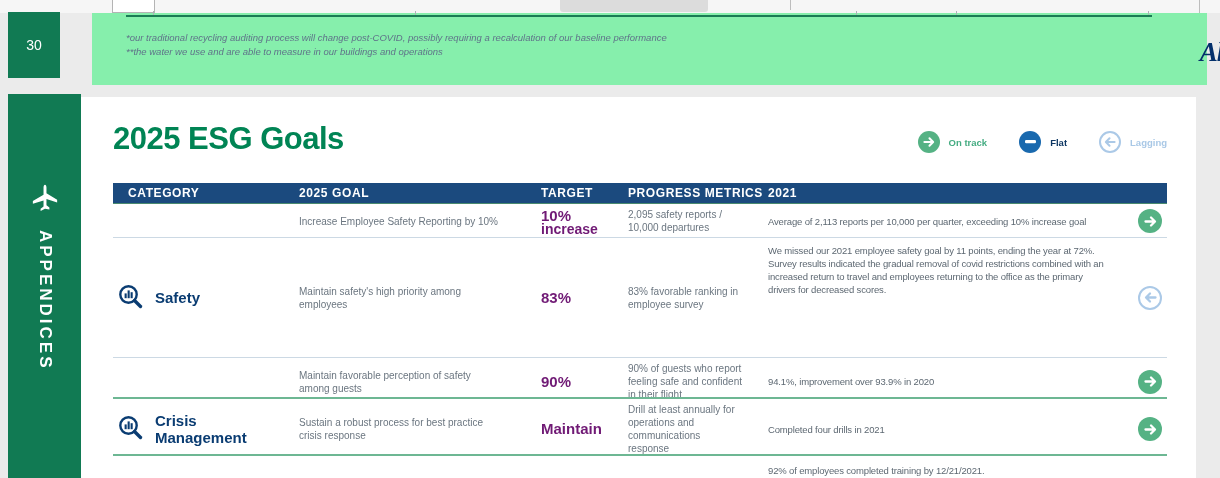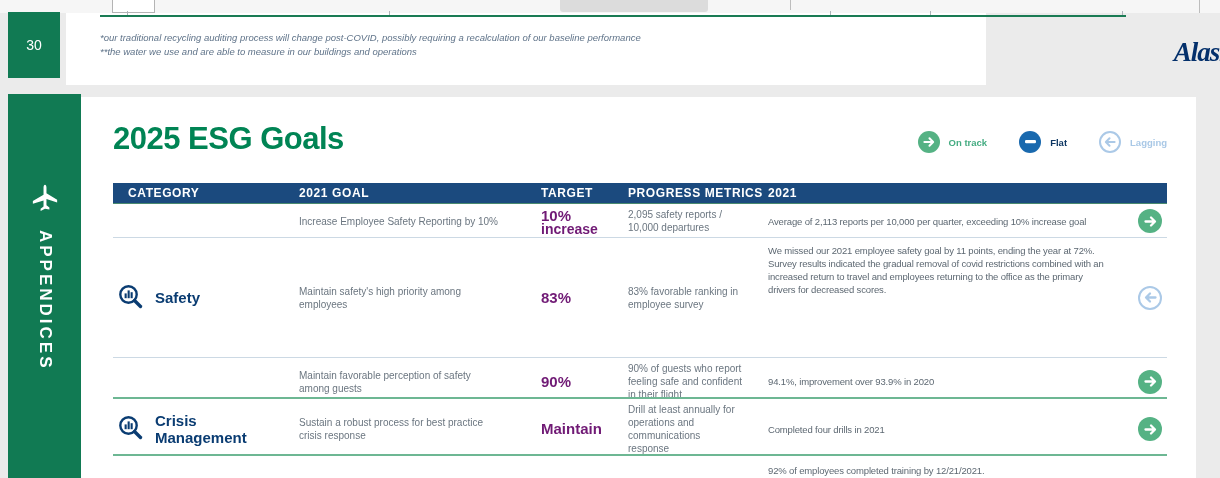--- a/index.html
+++ b/index.html
@@ -6,21 +6,21 @@
   body { font-family:"Liberation Sans", sans-serif; }
   .screen { position:relative; width:1220px; height:478px; background:#ebebeb; overflow:hidden; }
 
   
   .topstrip { position:absolute; left:0; top:0; width:1220px; height:13px; background:#f6f6f6; }
   .af-input { position:absolute; left:112px; top:0; width:41px; height:12px; background:#fff; border:1px solid #b4b4b4; border-top:none; }
   .af-pill  { position:absolute; left:560px; top:0; width:148px; height:12px; background:#dcdcdc; border-radius:0 0 3px 3px; }
   .af-line  { position:absolute; top:0; width:1px; background:#bdbdbd; }
 
   
-  .page30 { position:absolute; left:66px; top:13px; width:920px; height:72px; background:#ffffff; }
+  .page30 { position:absolute; left:92px; top:13px; width:1115px; height:72px; background:#86efac; }
   .pagenum-block { position:absolute; left:8px; top:12px; width:52px; height:66px; background:#117a53; color:#fff;
                    display:flex; align-items:center; justify-content:center; font-size:14px; }
   .green-rule { position:absolute; left:34px; top:2px; width:1026px; height:2px; background:#1a7b54; }
   .rule-tick { position:absolute; top:-4px; width:1px; height:4px; background:#adb3b8; }
   .footnotes { position:absolute; left:34px; top:18px; font-style:italic; color:#5f7389; font-size:9.5px; line-height:14px; }
   .footnotes p { margin:0; }
   .alaska-logo { position:absolute; left:1008px; top:24px; width:176px; text-align:right;
                  font-family:"Liberation Serif", serif; font-style:italic; font-weight:bold;
                  font-size:27px; color:#04306b; letter-spacing:-1px; }
 
@@ -140,21 +140,21 @@
               <path d="M11.5 6.5h-9M6 2.5l-4 4 4 4" stroke="#abc9e7" stroke-width="2.2" fill="none" stroke-linecap="round" stroke-linejoin="round"></path>
             </svg>
         </span>
         <span class="legend-label l">Lagging</span>
       </div>
     </div>
 
     <div class="esg-table">
       <div class="t-header">
         <div class="hc">CATEGORY</div>
-        <div class="hc">2021 GOAL</div>
+        <div class="hc">2025 GOAL</div>
         <div class="hc target">TARGET</div>
         <div class="hc prog">PROGRESS METRICS</div>
         <div class="hc y21">2021</div>
         <div class="hc"></div>
       </div>
 
       <div class="t-row r1">
         <div class="cell cat-cell"></div>
         <div class="cell goal-cell">Increase Employee Safety Reporting by 10%</div>
         <div class="cell target-cell">

